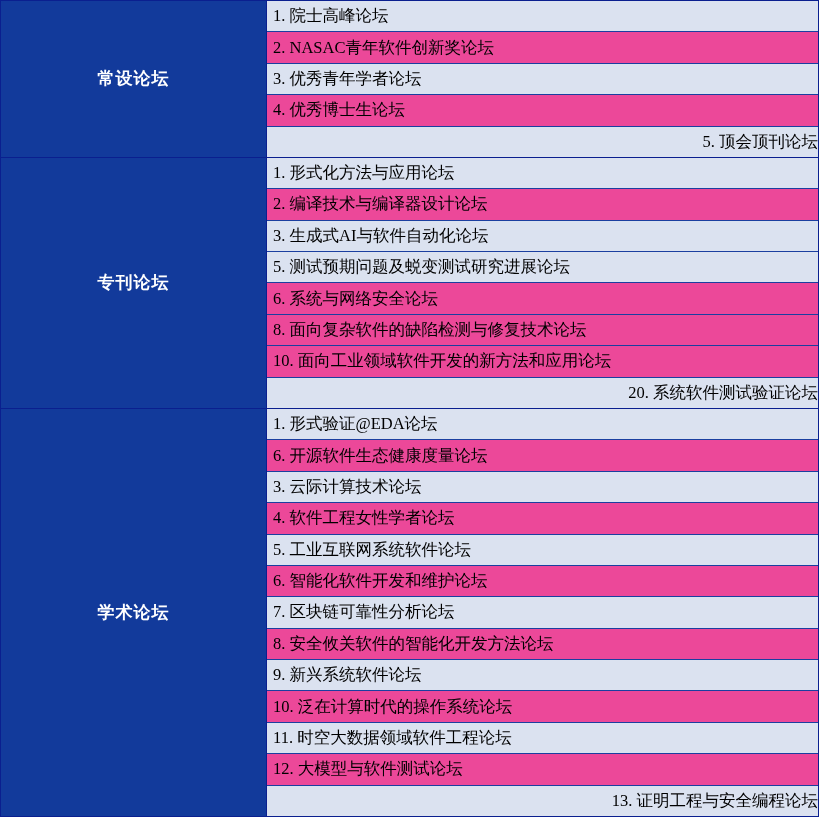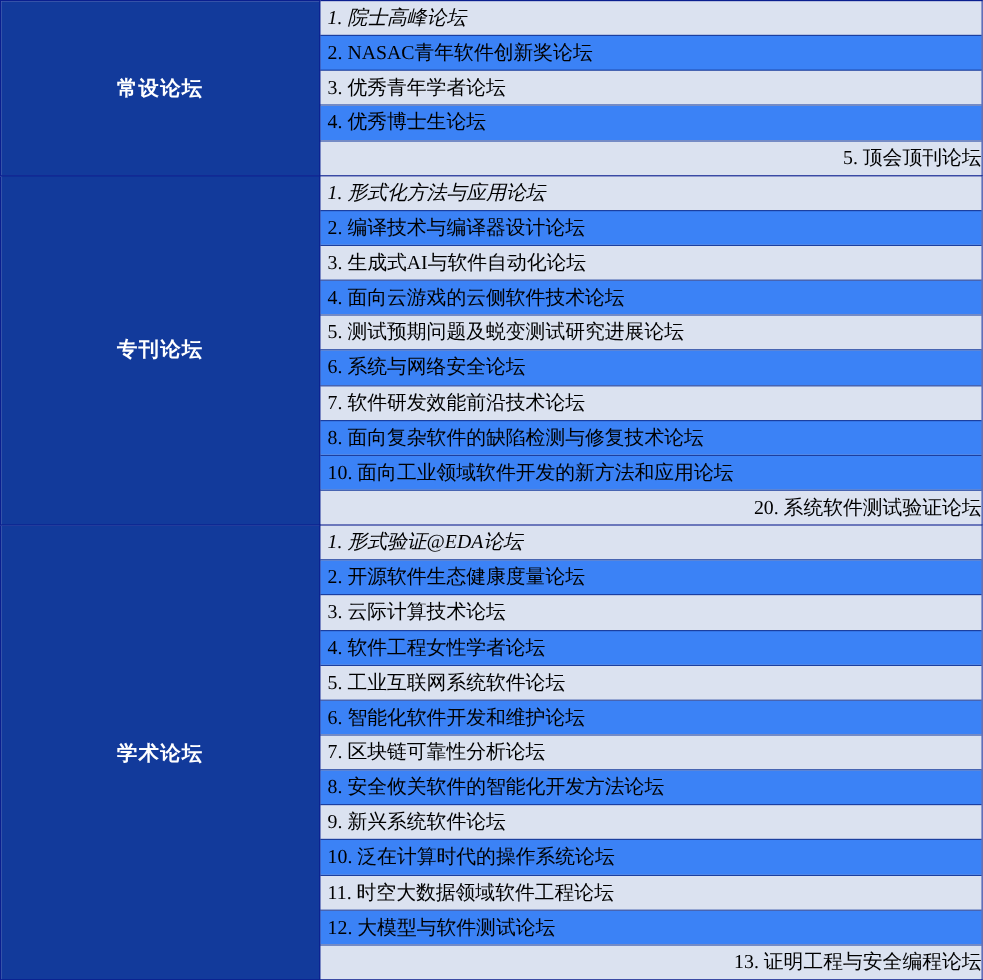--- a/index.html
+++ b/index.html
@@ -50,31 +50,30 @@
     border-left: none;
     border-right: none;
     padding: 3px 0 3px 6px;
     font-size: 16.5px;
     color: #000000;
     white-space: nowrap;
     overflow: hidden;
   }
   .items-list tr:first-child td {
     border-top: none;
-    font-style: italic;
   }
   .items-list tr:last-child td {
     border-bottom: none;
     text-align: right;
   }
   .row-shade td {
     background: #dbe2f0;
   }
   .row-plain td {
-    background: #3b82f6;
+    background: #ec4899;
   }
 </style>
 </head>
 <body>
 
 <table class="forum-table">
   <tbody>
     <tr>
       <td class="cat-cell">常设论坛</td>
       <td class="items-cell">
@@ -106,31 +105,25 @@
           <tbody>
             <tr class="row-shade">
                 <td>1. 形式化方法与应用论坛</td>
               </tr>
             <tr class="row-plain">
                 <td>2. 编译技术与编译器设计论坛</td>
               </tr>
             <tr class="row-shade">
                 <td>3. 生成式AI与软件自动化论坛</td>
               </tr>
-            <tr class="row-plain">
-                <td>4. 面向云游戏的云侧软件技术论坛</td>
-              </tr>
             <tr class="row-shade">
                 <td>5. 测试预期问题及蜕变测试研究进展论坛</td>
               </tr>
             <tr class="row-plain">
                 <td>6. 系统与网络安全论坛</td>
-              </tr>
-            <tr class="row-shade">
-                <td>7. 软件研发效能前沿技术论坛</td>
               </tr>
             <tr class="row-plain">
                 <td>8. 面向复杂软件的缺陷检测与修复技术论坛</td>
               </tr>
             <tr class="row-plain">
                 <td>10. 面向工业领域软件开发的新方法和应用论坛</td>
               </tr>
             <tr class="row-shade">
                 <td>20. 系统软件测试验证论坛</td>
               </tr>
@@ -140,21 +133,21 @@
     </tr>
     <tr>
       <td class="cat-cell">学术论坛</td>
       <td class="items-cell">
         <table class="items-list">
           <tbody>
             <tr class="row-shade">
                 <td>1. 形式验证@EDA论坛</td>
               </tr>
             <tr class="row-plain">
-                <td>2. 开源软件生态健康度量论坛</td>
+                <td>6. 开源软件生态健康度量论坛</td>
               </tr>
             <tr class="row-shade">
                 <td>3. 云际计算技术论坛</td>
               </tr>
             <tr class="row-plain">
                 <td>4. 软件工程女性学者论坛</td>
               </tr>
             <tr class="row-shade">
                 <td>5. 工业互联网系统软件论坛</td>
               </tr>

